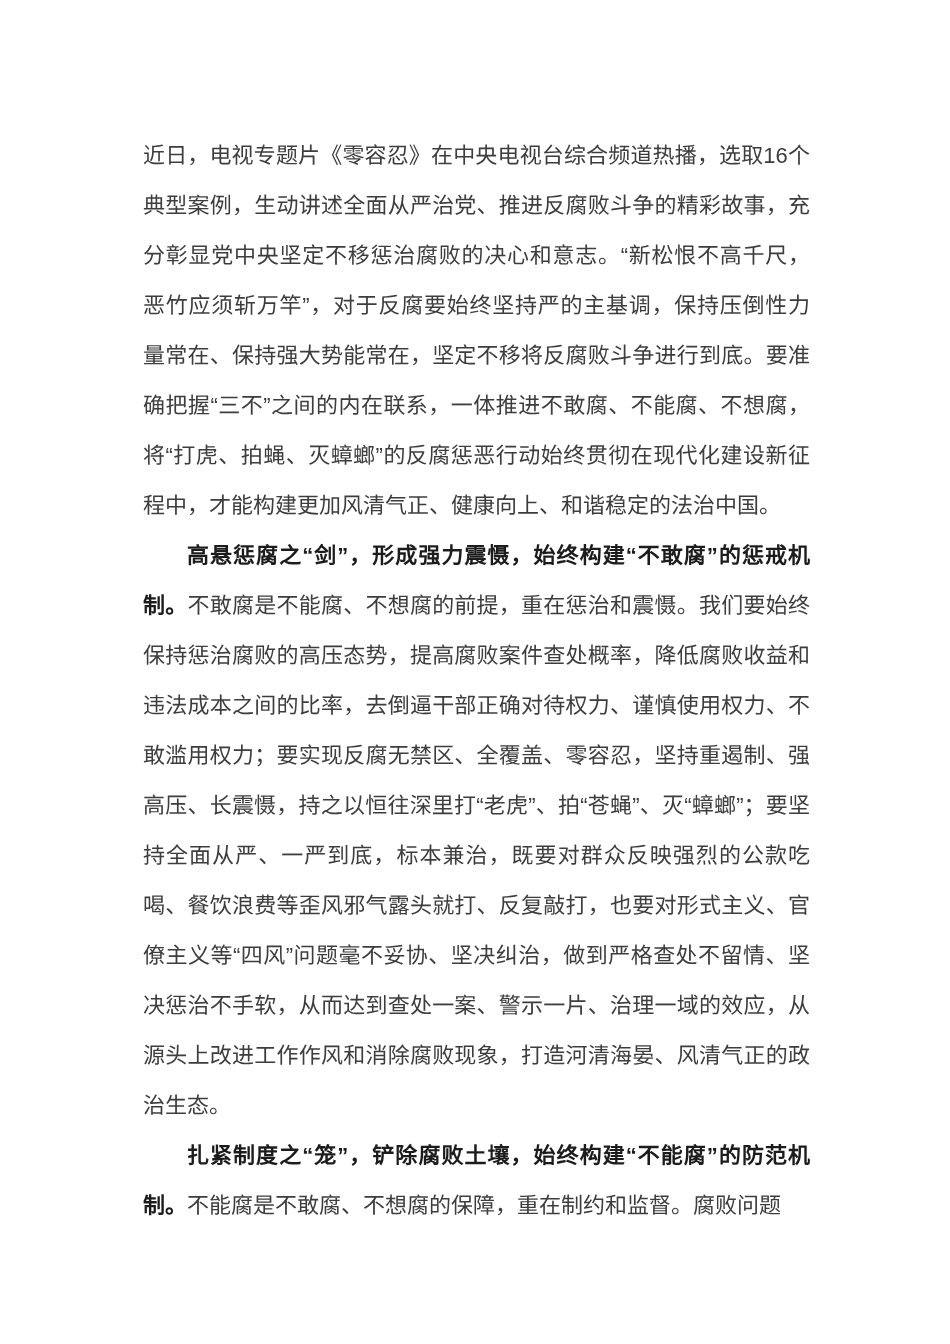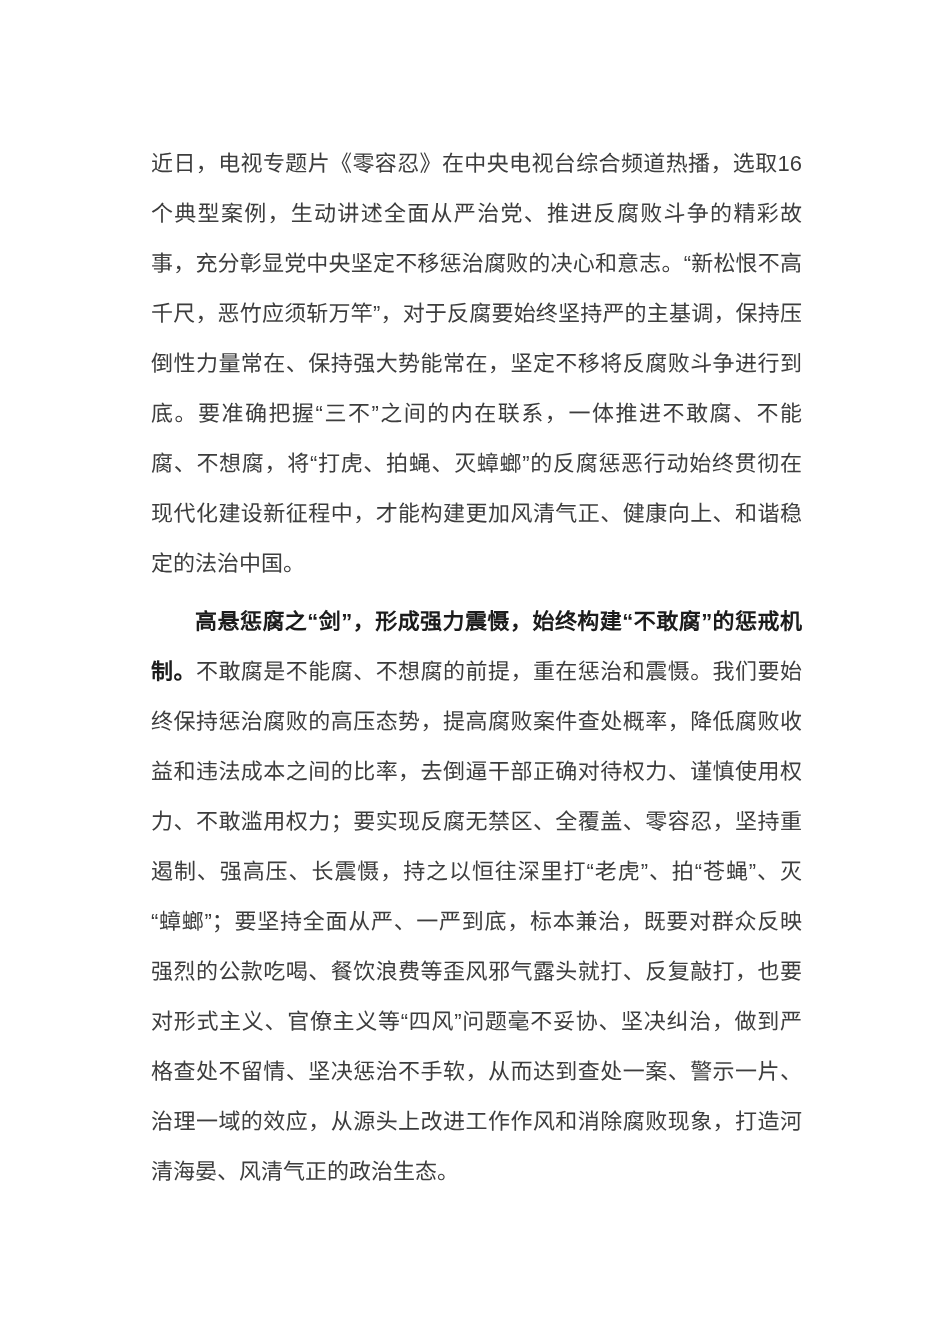--- a/index.html
+++ b/index.html
@@ -38,35 +38,36 @@
     position: absolute;
     top: 131px;
     left: 143px;
     width: 667px;
     font-size: 22px;
     line-height: 50px;
     color: var(--text-color);
     text-align: justify;
   }
   .content p {
-    margin: 8px;
+    margin: 0;
     padding: 0;
   }
   .content p.indented {
     text-indent: 2em;
   }
   .run {
     color: var(--text-color);
   }
   .run.bold {
     font-weight: bold;
     color: var(--bold-color);
   }
 </style>
 </head>
 <body style="--notice-color: #ed1c24; --text-color: #3d3d3d; --bold-color: #1c1c1c;">
 
 <div class="page">
   <div class="content">
       <p class=""><span class="run">近日，电视专题片《零容忍》在中央电视台综合频道热播，选取16个典型案例，生动讲述全面从严治党、推进反腐败斗争的精彩故事，充分彰显党中央坚定不移惩治腐败的决心和意志。“新松恨不高千尺，恶竹应须斩万竿”，对于反腐要始终坚持严的主基调，保持压倒性力量常在、保持强大势能常在，坚定不移将反腐败斗争进行到底。要准确把握“三不”之间的内在联系，一体推进不敢腐、不能腐、不想腐，将“打虎、拍蝇、灭蟑螂”的反腐惩恶行动始终贯彻在现代化建设新征程中，才能构建更加风清气正、健康向上、和谐稳定的法治中国。</span></p>
       <p class="indented"><span class="run bold">高悬惩腐之“剑”，形成强力震慑，始终构建“不敢腐”的惩戒机制。</span><span class="run">不敢腐是不能腐、不想腐的前提，重在惩治和震慑。我们要始终保持惩治腐败的高压态势，提高腐败案件查处概率，降低腐败收益和违法成本之间的比率，去倒逼干部正确对待权力、谨慎使用权力、不敢滥用权力；要实现反腐无禁区、全覆盖、零容忍，坚持重遏制、强高压、长震慑，持之以恒往深里打“老虎”、拍“苍蝇”、灭“蟑螂”；要坚持全面从严、一严到底，标本兼治，既要对群众反映强烈的公款吃喝、餐饮浪费等歪风邪气露头就打、反复敲打，也要对形式主义、官僚主义等“四风”问题毫不妥协、坚决纠治，做到严格查处不留情、坚决惩治不手软，从而达到查处一案、警示一片、治理一域的效应，从源头上改进工作作风和消除腐败现象，打造河清海晏、风清气正的政治生态。</span></p>
+      <p class="indented"><span class="run bold">扎紧制度之“笼”，铲除腐败土壤，始终构建“不能腐”的防范机制。</span><span class="run">不能腐是不敢腐、不想腐的保障，重在制约和监督。腐败问题</span></p>
     </div>
 </div>
 
 </body></html>

